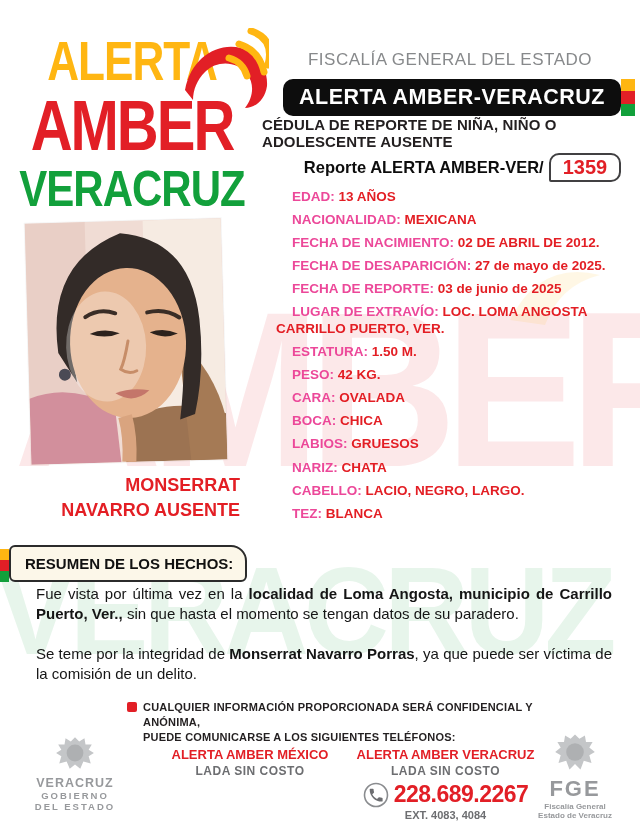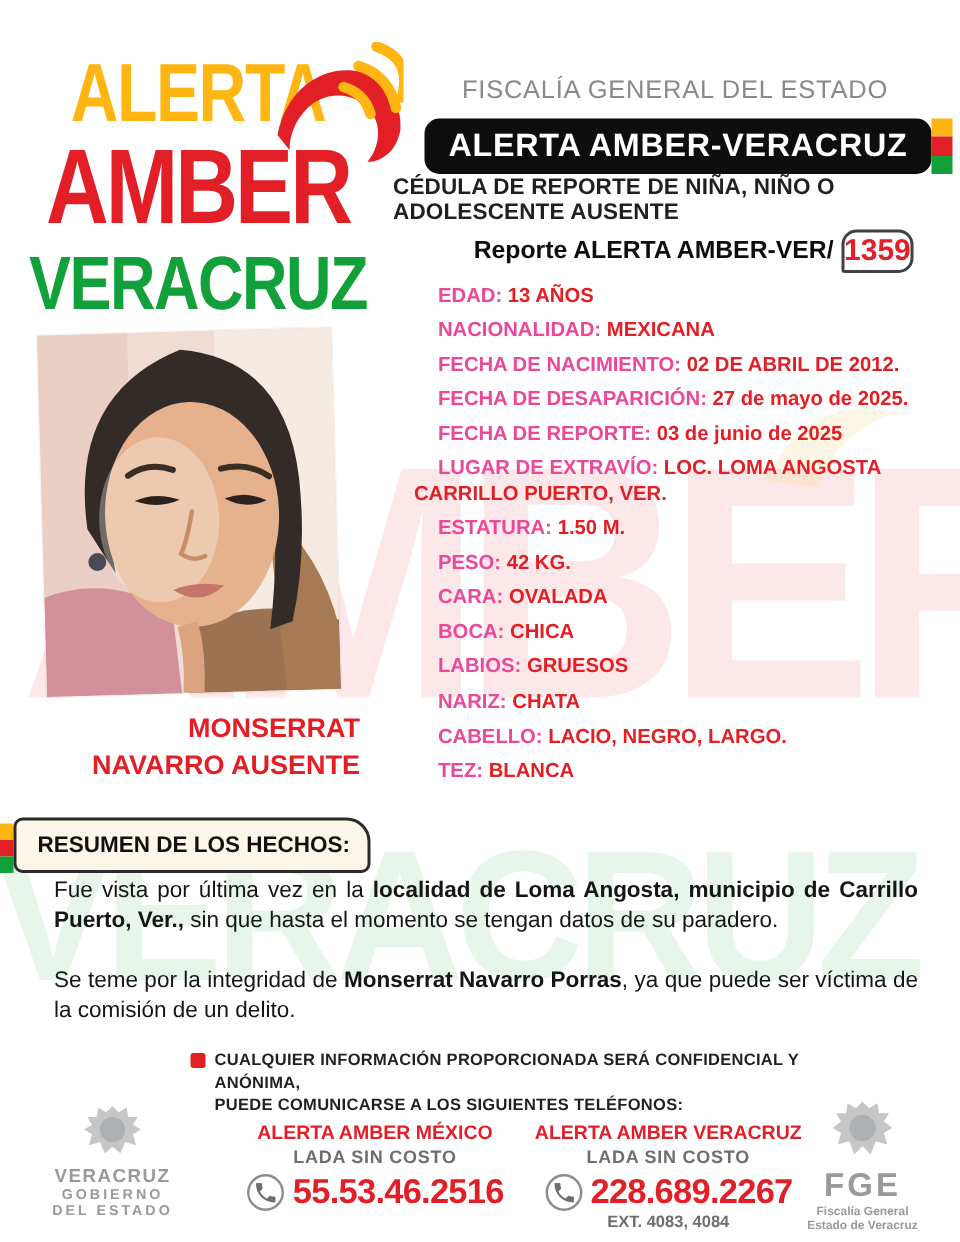--- a/index.html
+++ b/index.html
@@ -24,21 +24,21 @@
 
   
   #agency{left:275px;top:50px;width:350px;text-align:center;font-size:17px;color:#87898b;letter-spacing:.5px;}
   #banner{left:283px;top:79px;width:338px;height:37px;background:#0d0d0d;border-radius:10px;
     color:#fff;font-weight:700;font-size:21.5px;text-align:center;line-height:37px;letter-spacing:.5px;}
   #banner-squares{left:621px;top:79px;width:14px;height:37px;display:flex;flex-direction:column;}
   #banner-squares div{flex:1;}
   #subtitle{left:262px;top:116px;width:372px;text-align:left;font-size:15px;font-weight:700;color:#231f20;letter-spacing:.1px;}
   #report-row{left:295px;top:153px;width:335px;display:flex;align-items:center;justify-content:center;gap:5px;}
   #report-label{font-size:16.5px;font-weight:700;color:#0d0d0d;}
-  #report-box{border:2.5px solid #414042;border-radius:10px 10px 10px 2px;padding:1px 0;background:#fff;}
+  #report-box{border:2.5px solid #414042;border-radius:10px 10px 10px 2px;padding:1px 12px;background:#fff;}
   #report-number{font-size:20px;font-weight:700;color:#e21f26;}
 
   
   #photo{left:28px;top:221px;width:196px;height:241px;transform:rotate(-1.6deg);overflow:hidden;background:#f2ddd6;box-shadow:0 0 0 1px rgba(0,0,0,.04);}
   #name{left:12px;top:473px;width:228px;text-align:right;color:#e31e24;font-weight:800;font-size:18px;line-height:25px;}
 
   
   #fields{left:276px;top:189px;width:352px;}
   .field{font-size:13.5px;font-weight:700;line-height:16.5px;margin-bottom:6.6px;}
   .field .lab{color:#ec4899;padding-left:16px;}
@@ -167,27 +167,20 @@
 
   <div id="notice" class="z1">
     <span class="bullet"></span>
     <div>CUALQUIER INFORMACIÓN PROPORCIONADA SERÁ CONFIDENCIAL Y ANÓNIMA,</div>
     <div>PUEDE COMUNICARSE A LOS SIGUIENTES TELÉFONOS:</div>
   </div>
 
   <div id="phone-mx" class="abs z1 phone-block">
     <div class="phone-title">ALERTA AMBER MÉXICO</div>
     <div class="phone-sub">LADA SIN COSTO</div>
-    <div class="phone-row">
-      <svg width="26" height="26" viewBox="0 0 26 26">
-        <circle cx="13" cy="13" r="11.5" fill="none" stroke="#8a8c8f" stroke-width="1.6"></circle>
-        <path transform="translate(4.5,4.5) scale(0.72)" fill="#6d6e71" d="M6.6 10.8c1.4 2.8 3.8 5.1 6.6 6.6l2.2-2.2c.3-.3.7-.4 1-.2 1.1.4 2.3.6 3.6.6.6 0 1 .4 1 1V20c0 .6-.4 1-1 1C10.6 21 3 13.4 3 4c0-.6.4-1 1-1h3.5c.6 0 1 .4 1 1 0 1.2.2 2.4.6 3.6.1.3 0 .7-.2 1l-2.3 2.2z"></path>
-      </svg>
-      <span class="phone-num">55.53.46.2516</span>
-    </div>
   </div>
 
   <div id="phone-ver" class="abs z1 phone-block">
     <div class="phone-title">ALERTA AMBER VERACRUZ</div>
     <div class="phone-sub">LADA SIN COSTO</div>
     <div class="phone-row">
       <svg width="26" height="26" viewBox="0 0 26 26">
         <circle cx="13" cy="13" r="11.5" fill="none" stroke="#8a8c8f" stroke-width="1.6"></circle>
         <path transform="translate(4.5,4.5) scale(0.72)" fill="#6d6e71" d="M6.6 10.8c1.4 2.8 3.8 5.1 6.6 6.6l2.2-2.2c.3-.3.7-.4 1-.2 1.1.4 2.3.6 3.6.6.6 0 1 .4 1 1V20c0 .6-.4 1-1 1C10.6 21 3 13.4 3 4c0-.6.4-1 1-1h3.5c.6 0 1 .4 1 1 0 1.2.2 2.4.6 3.6.1.3 0 .7-.2 1l-2.3 2.2z"></path>
       </svg>

